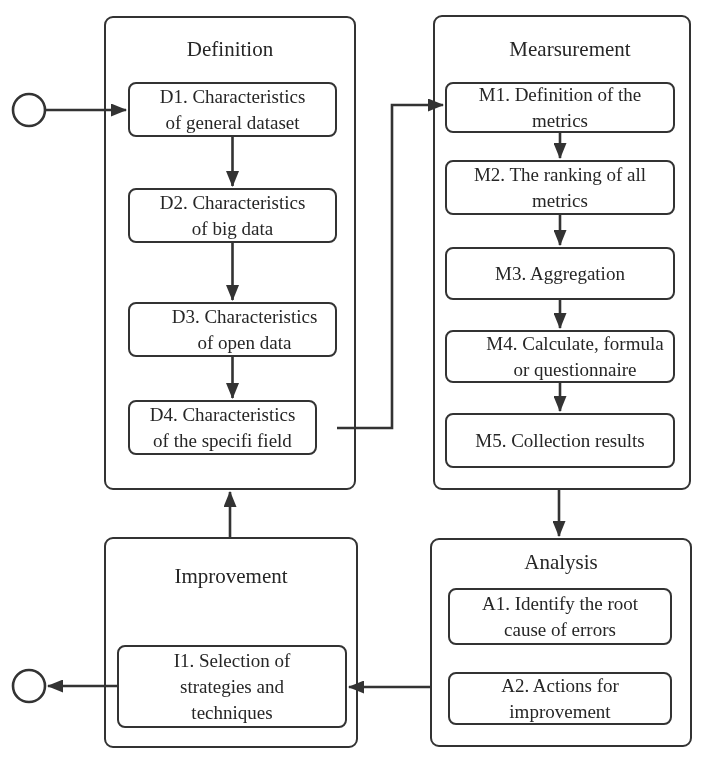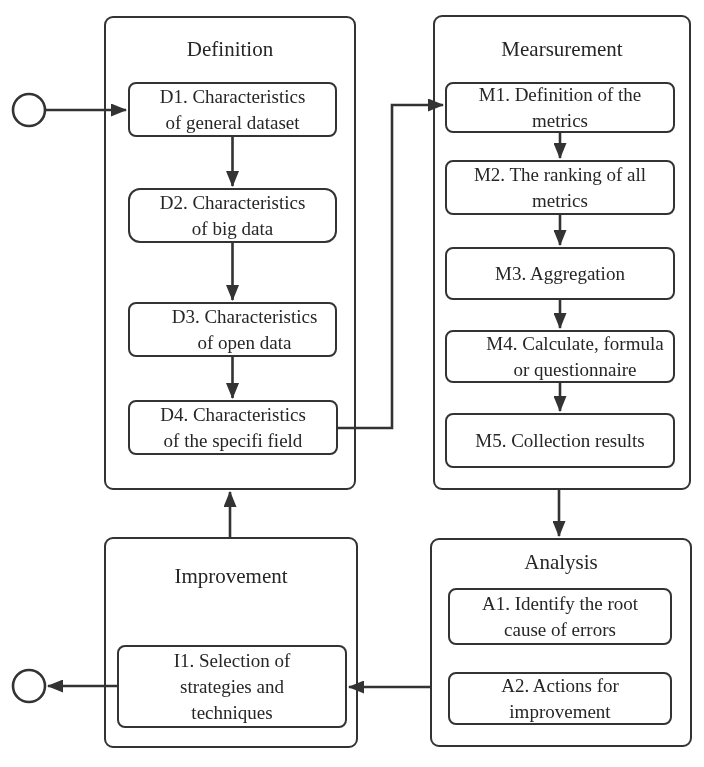--- a/index.html
+++ b/index.html
@@ -58,28 +58,28 @@
     line-height:26px;
     white-space:pre-line;
     color:var(--text);
   }
   
   .group-definition  {left:104px; top:16px;  width:252px; height:474px;}
   .group-measurement {left:433px; top:15px;  width:258px; height:475px;}
   .group-improvement {left:104px; top:537px; width:254px; height:211px;}
   .group-analysis    {left:430px; top:538px; width:262px; height:209px;}
   .title-definition  {left:104px; top:37px;  width:252px;}
-  .title-measurement {left:433px; top:37px;  width:258px;}
+  .title-measurement {left:433px; top:37px;  width:258px;padding-left:8px;}
   .title-improvement {left:104px; top:564px; width:254px;}
   .title-analysis    {left:430px; top:550px; width:262px;}
   
   .box-d1{left:128px; top:82px;  width:209px; height:55px;}
-  .box-d2{left:128px; top:188px; width:209px; height:55px;border-radius:12px;}
+  .box-d2{left:128px; top:188px; width:209px; height:55px;}
   .box-d3{left:128px; top:302px; width:209px; height:55px;padding-left:24px;}
-  .box-d4{left:128px; top:400px; width:210px; height:55px;}
+  .box-d4{left:128px; top:400px; width:189px; height:55px;}
   .box-m1{left:445px; top:82px;  width:230px; height:51px;}
   .box-m2{left:445px; top:160px; width:230px; height:55px;}
   .box-m3{left:445px; top:247px; width:230px; height:53px;}
   .box-m4{left:445px; top:330px; width:230px; height:53px;padding-left:30px;}
   .box-m5{left:445px; top:413px; width:230px; height:55px;}
   .box-a1{left:448px; top:588px; width:224px; height:57px;}
   .box-a2{left:448px; top:672px; width:224px; height:53px;}
   .box-i1{left:117px; top:645px; width:230px; height:83px;}
 </style>
 </head>

